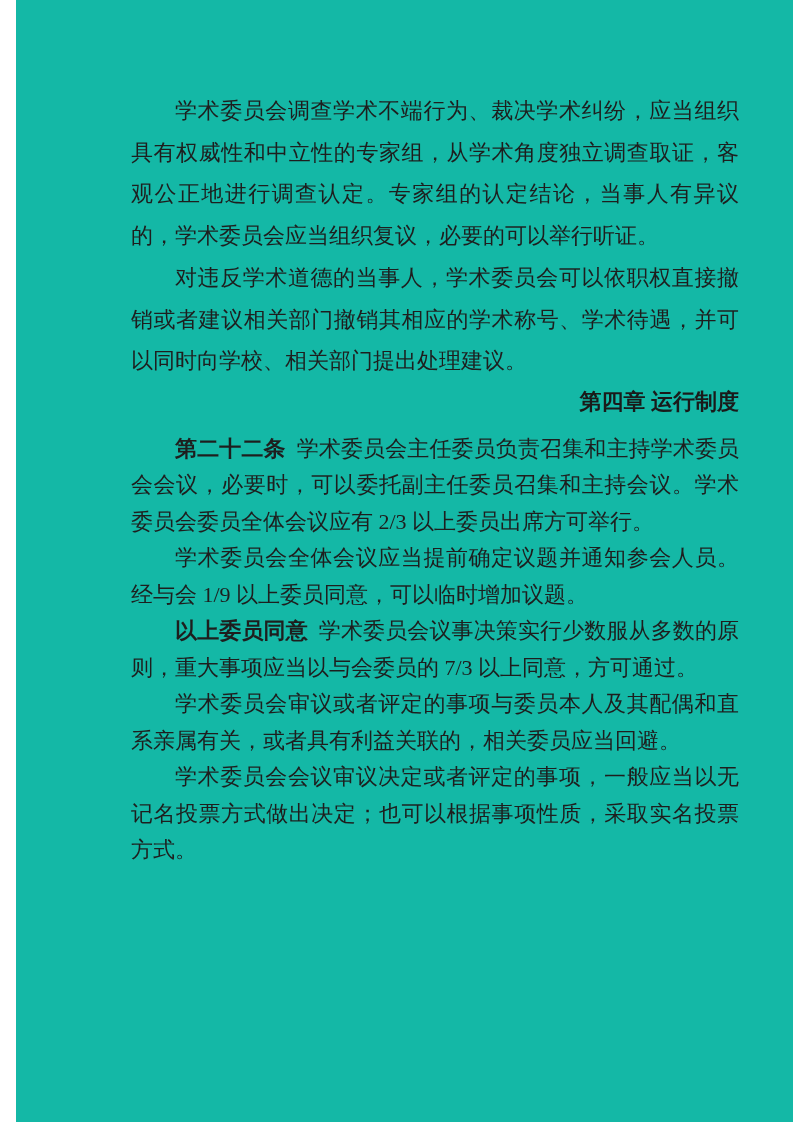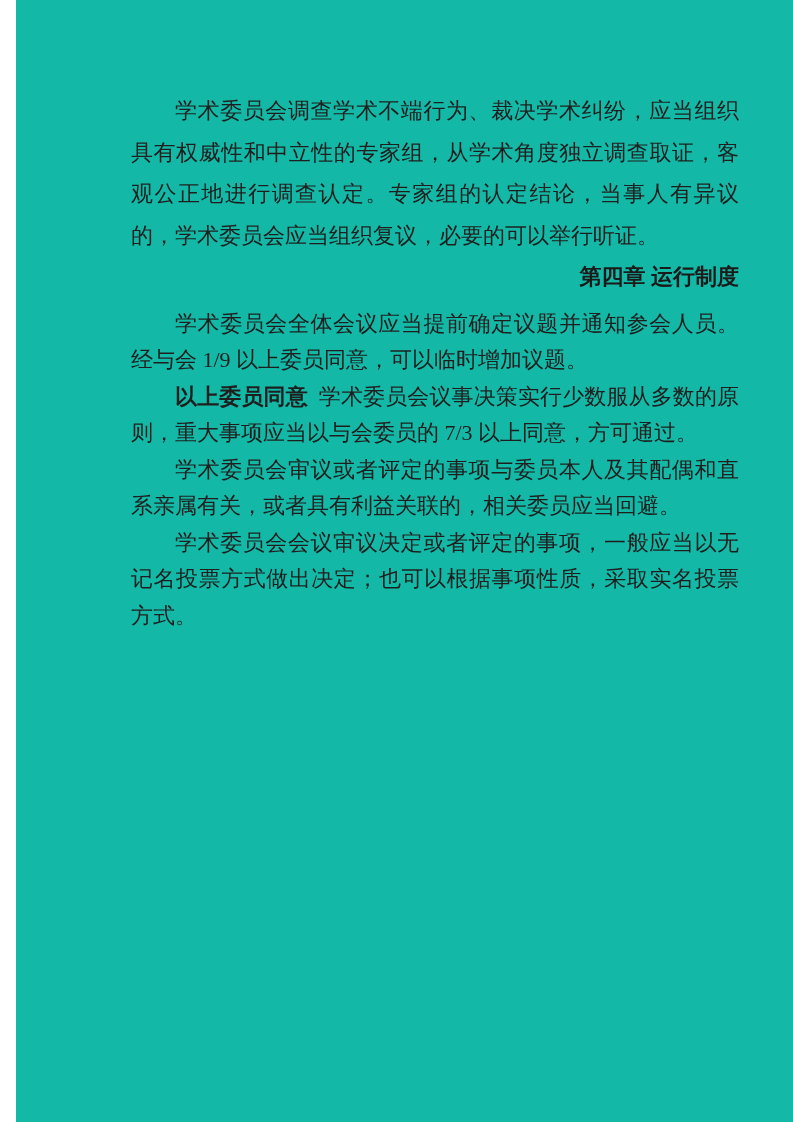--- a/index.html
+++ b/index.html
@@ -45,26 +45,28 @@
     margin-right: 0.5em;
   }
 </style>
 </head>
 <body>
 
 <div class="page">
 
   <section class="sec-a">
     <p>学术委员会调查学术不端行为、裁决学术纠纷，应当组织具有权威性和中立性的专家组，从学术角度独立调查取证，客观公正地进行调查认定。专家组的认定结论，当事人有异议的，学术委员会应当组织复议，必要的可以举行听证。</p>
+    <p>对违反学术道德的当事人，学术委员会可以依职权直接撤销或者建议相关部门撤销其相应的学术称号、学术待遇，并可以同时向学校、相关部门提出处理建议。</p>
   </section>
 
   <h2 class="chapter">第四章 运行制度</h2>
 
   <section class="sec-b">
 
+    <p><b class="lead">第二十二条</b><span>学术委员会主任委员负责召集和主持学术委员会会议，必要时，可以委托副主任委员召集和主持会议。学术委员会委员全体会议应有 2/3 以上委员出席方可举行。</span></p>
 
     <p><span>学术委员会全体会议应当提前确定议题并通知参会人员。经与会 1/9 以上委员同意，可以临时增加议题。</span></p>
 
     <p><b class="lead">以上委员同意</b><span>学术委员会议事决策实行少数服从多数的原则，重大事项应当以与会委员的 7/3 以上同意，方可通过。</span></p>
 
     <p><span>学术委员会审议或者评定的事项与委员本人及其配偶和直系亲属有关，或者具有利益关联的，相关委员应当回避。</span></p>
 
     <p><span>学术委员会会议审议决定或者评定的事项，一般应当以无记名投票方式做出决定；也可以根据事项性质，采取实名投票方式。</span></p>
   </section>
 

